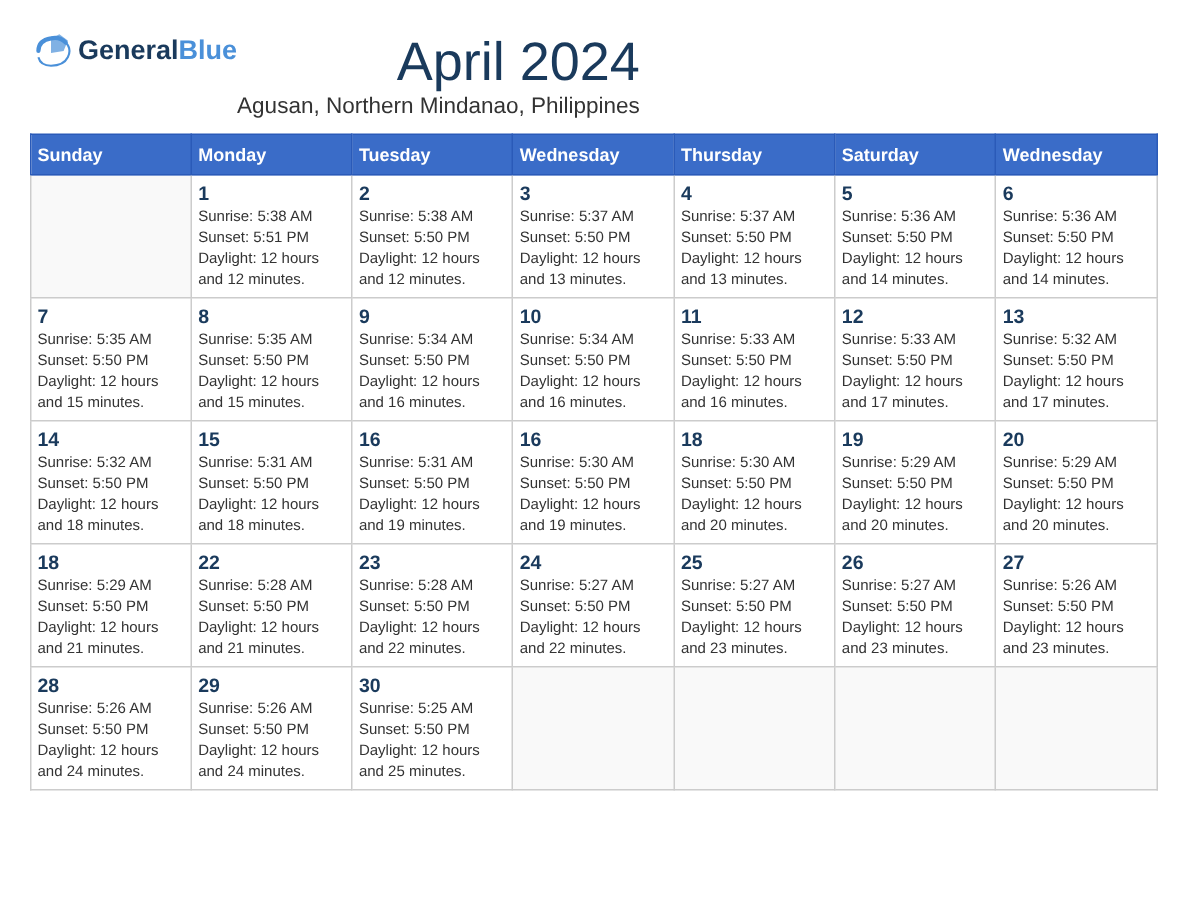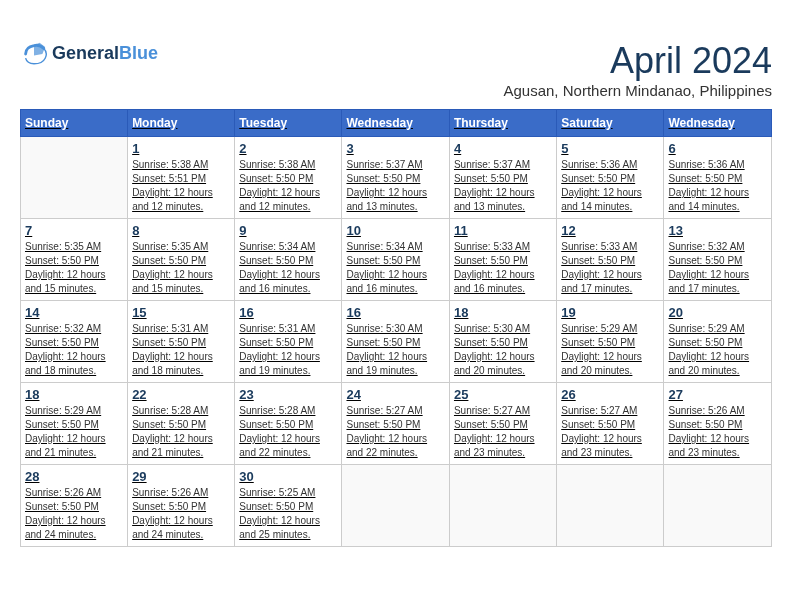--- a/index.html
+++ b/index.html
@@ -5,24 +5,22 @@
     * { margin: 0; padding: 0; box-sizing: border-box; }
     body {
       font-family: Arial, sans-serif;
       background: #fff;
       width: 792px;
       min-height: 612px;
       padding: 20px;
     }
     .header-area {
       display: flex;
-      justify-content: space-between;
       align-items: flex-start;
       margin-bottom: 10px;
-      margin-top: 20px;
     }
     .logo {
       display: flex;
       align-items: center;
       gap: 4px;
     }
     .logo-text {
       font-size: 18px;
       font-weight: bold;
       color: #1a3a5c;
@@ -44,21 +42,20 @@
       color: #1a3a5c;
     }
     .subtitle {
       font-size: 15px;
       color: #333;
     }
     .calendar {
       width: 100%;
       border-collapse: collapse;
       font-size: 11px;
-      text-decoration: underline;
     }
     .calendar th {
       background: #3a6cc8;
       color: #fff;
       padding: 6px 4px;
       text-align: left;
       font-size: 12px;
       font-weight: bold;
       border: 1px solid #2a5ab8;
     }

